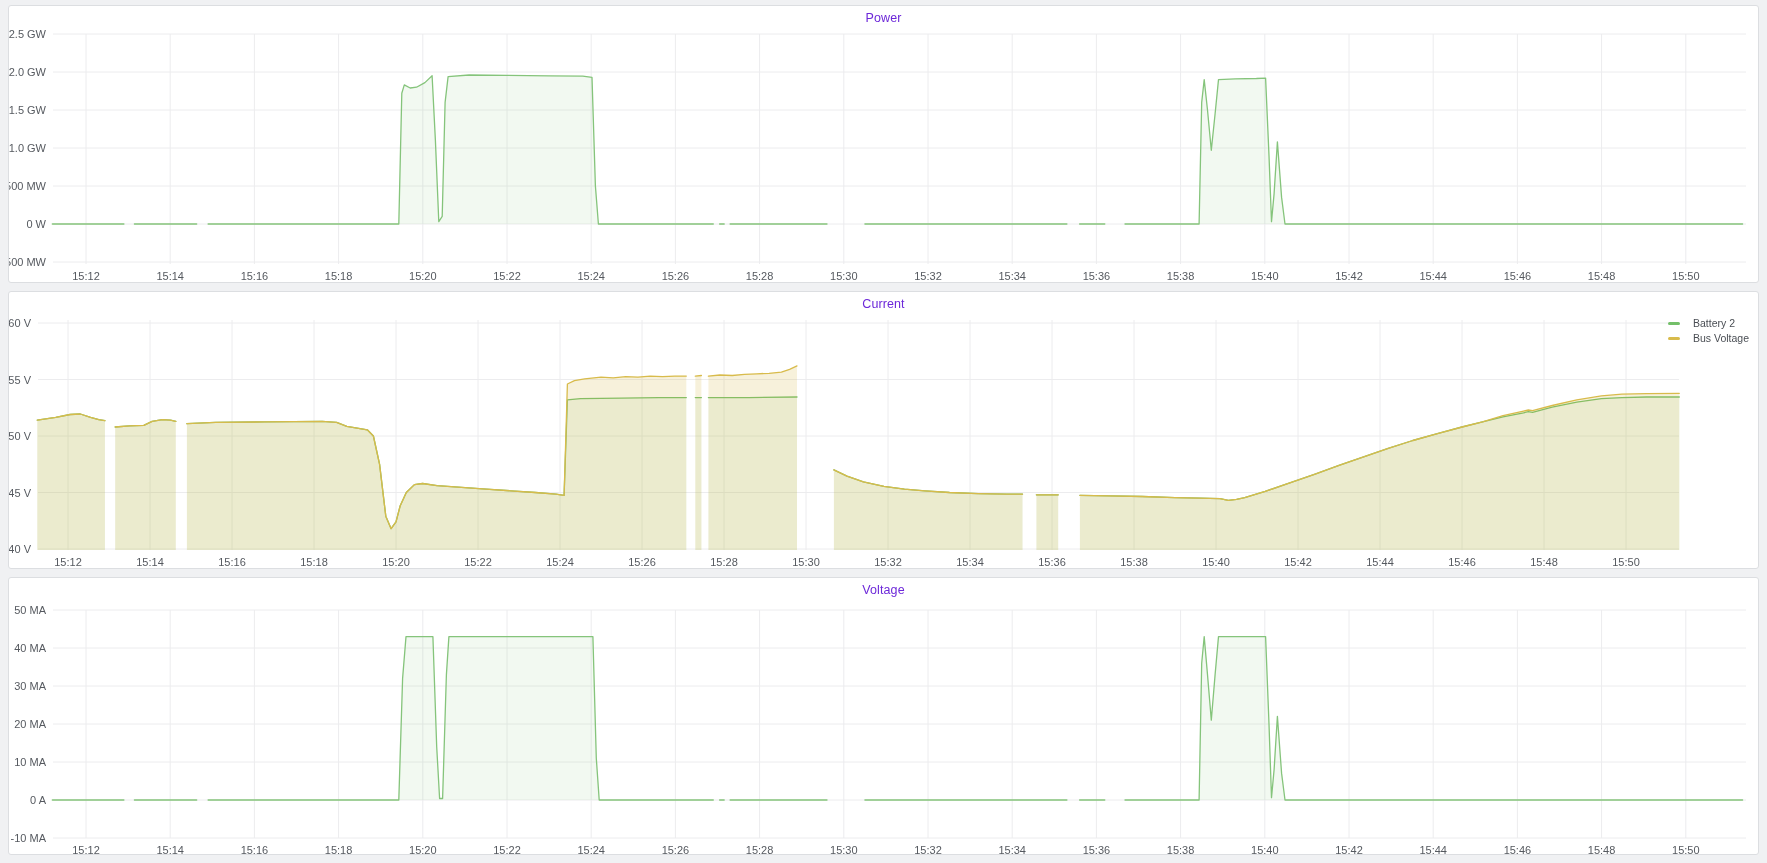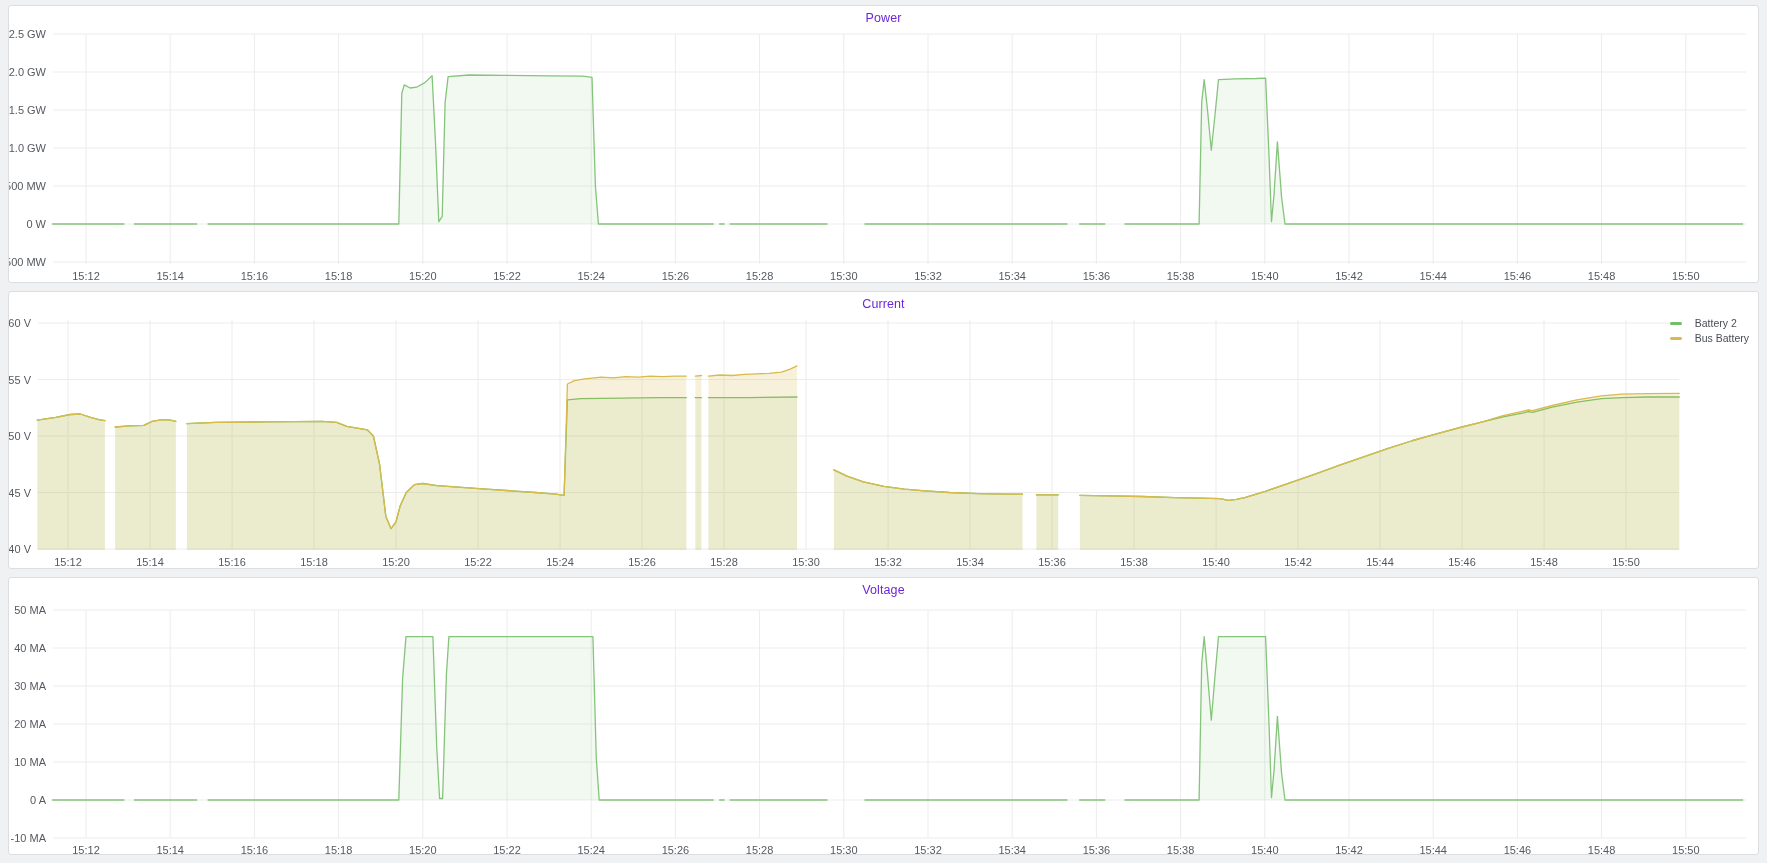--- a/index.html
+++ b/index.html
@@ -182,21 +182,21 @@
         <path d="M1070.9,203.3L1100.4,203.9L1133.2,204.5L1166.0,205.6L1190.6,206.2L1211.1,206.7L1219.3,208.4L1227.5,207.3L1235.7,205.6L1256.2,199.4L1280.8,190.9L1305.4,182.4L1330.0,173.4L1354.6,164.9L1379.2,156.4L1403.8,148.5L1428.4,141.7L1453.0,135.0L1473.5,129.9L1494.0,123.7L1514.5,119.1L1519.4,118.0L1523.5,118.6L1543.2,113.5L1567.8,107.8L1592.4,103.9L1612.9,102.2L1637.5,101.6L1670.3,101.3L1670.3,258.0L1070.9,258.0Z" fill="rgba(216,187,75,0.20)" stroke="none"></path>
         <path d="M1070.9,203.3L1100.4,203.9L1133.2,204.5L1166.0,205.6L1190.6,206.2L1211.1,206.7L1219.3,208.4L1227.5,207.3L1235.7,205.6L1256.2,199.4L1280.8,190.9L1305.4,182.4L1330.0,173.4L1354.6,164.9L1379.2,156.4L1403.8,148.5L1428.4,141.7L1453.0,135.0L1473.5,129.9L1494.0,123.7L1514.5,119.1L1519.4,118.0L1523.5,118.6L1543.2,113.5L1567.8,107.8L1592.4,103.9L1612.9,102.2L1637.5,101.6L1670.3,101.3" fill="none" stroke="#d8bb4b" stroke-width="1.3" stroke-linejoin="round" stroke-linecap="round"></path>
       </svg>
     <div class="legend" id="legend-1">
         <div class="legend-item">
           <span class="legend-swatch" style="background: rgb(115, 191, 105);"></span>
           <span class="legend-label">Battery 2</span>
         </div>
         <div class="legend-item">
           <span class="legend-swatch" style="background: rgb(216, 187, 75);"></span>
-          <span class="legend-label">Bus Battery</span>
+          <span class="legend-label">Bus Voltage</span>
         </div>
       </div>
   </div>
 
   <div class="panel" style="top:577px;">
     <div class="panel-title">Voltage</div>
     <svg class="chart-svg" id="chart-2" width="1749" height="276" viewBox="0 0 1749 276">
         <line x1="44" x2="1737" y1="32.0" y2="32.0" stroke="#ececee" stroke-width="1"></line>
         <line x1="44" x2="1737" y1="70.0" y2="70.0" stroke="#ececee" stroke-width="1"></line>
         <line x1="44" x2="1737" y1="108.0" y2="108.0" stroke="#ececee" stroke-width="1"></line>

